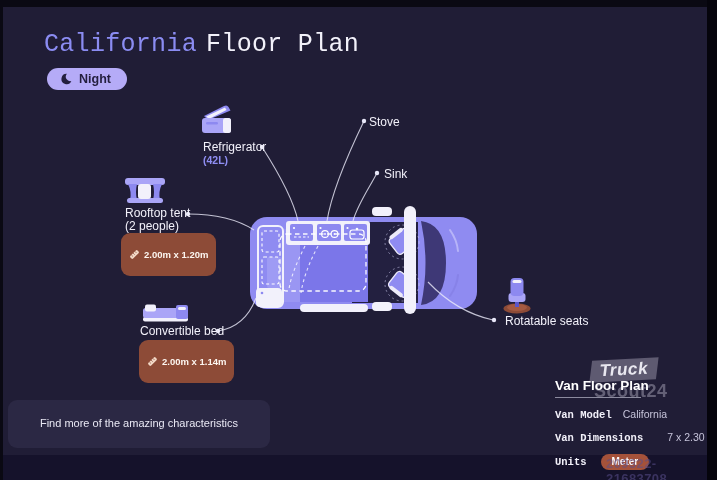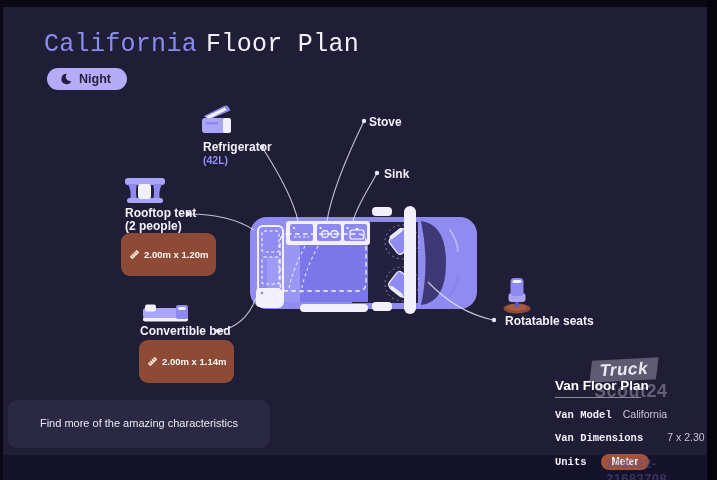--- a/index.html
+++ b/index.html
@@ -19,21 +19,21 @@
   .page-title{left:44px;top:30px;font-size:25px;font-weight:500;letter-spacing:.3px;z-index:2;font-family:Liberation Mono, monospace;}
   .title-model{color:#8b8cf2;}
   .title-suffix{color:#f2f1fa;margin-left:9px;}
   
   .night-pill{
     left:47px;top:68px;display:inline-flex;align-items:center;gap:7px;
     background:#b5abf7;border-radius:13px;padding:4px 16px 4px 13px;z-index:2;cursor:pointer;
   }
   .night-pill span.txt{font-size:12.5px;font-weight:700;color:#241f3e;}
   
-  .feat-label{position:absolute;font-size:12px;font-weight:700;color:#f2f1fa;z-index:3;white-space:nowrap;}
+  .feat-label{position:absolute;font-size:12px;font-weight:400;color:#f2f1fa;z-index:3;white-space:nowrap;}
   .feat-note{position:absolute;font-size:10.5px;font-weight:600;color:#8f8ef2;z-index:3;white-space:nowrap;}
   .feat-icon{position:absolute;z-index:3;line-height:0;}
   .dim-badge{
     position:absolute;display:inline-flex;align-items:center;gap:4px;
     background:#8d4b37;border-radius:9px;padding:16px 8px;z-index:3;
     font-size:9.5px;font-weight:700;color:#fdf6f0;white-space:nowrap;line-height:1;
   }
   .dim-badge .ric{line-height:0;}
   
   .info-box{

